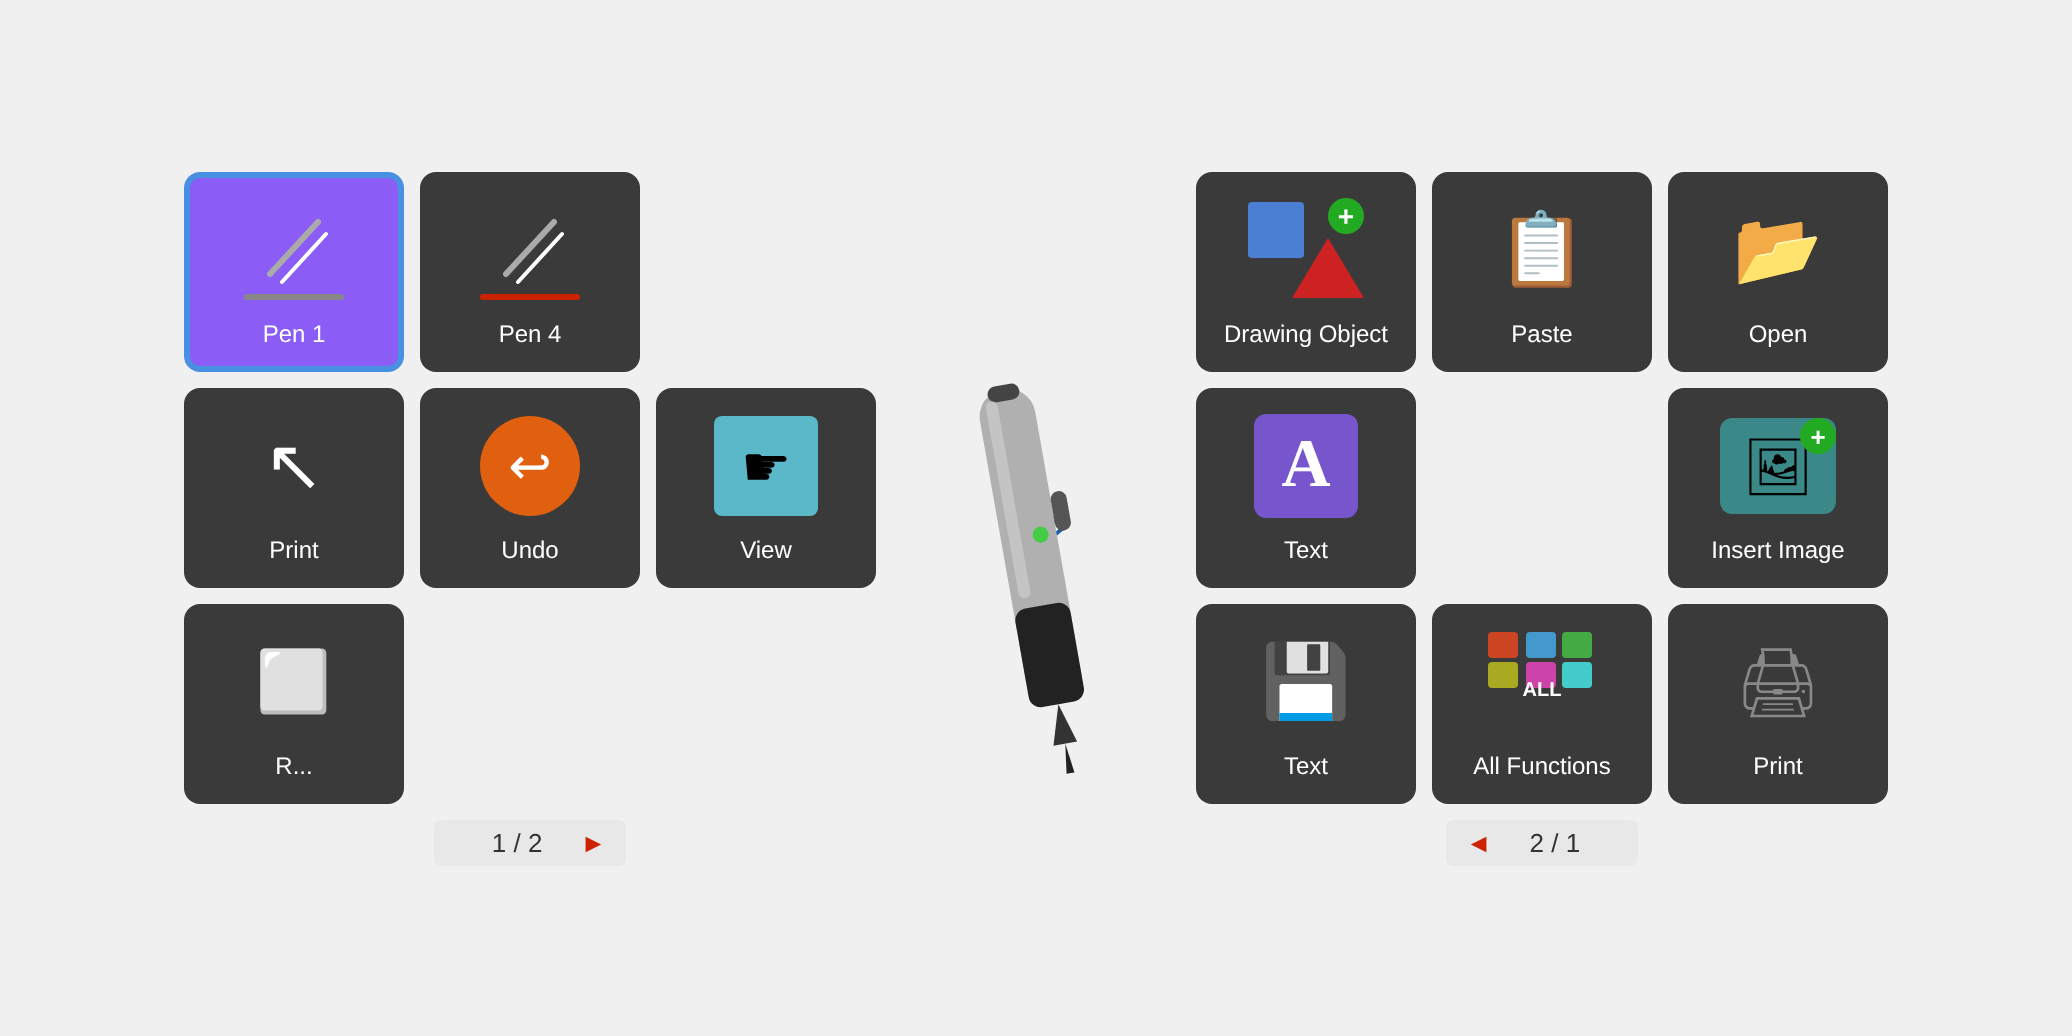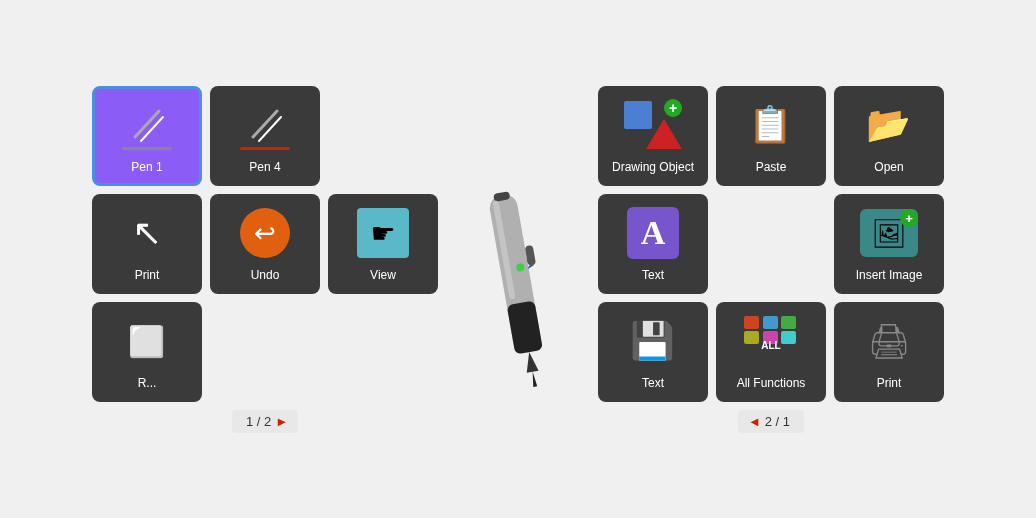--- a/index.html
+++ b/index.html
@@ -67,21 +67,21 @@
     }
     .pagination {
       display: flex;
       align-items: center;
       justify-content: center;
       background: #e8e8e8;
       border-radius: 4px;
       padding: 4px 10px;
       font-size: 13px;
       color: #333;
-      gap: 4px;
+      gap: 19px;
       width: fit-content;
       margin: 0 auto;
     }
     .pagination .pg-arrow {
       color: #cc2200;
       font-weight: bold;
       cursor: pointer;
     }
     
     .pen1-icon {

